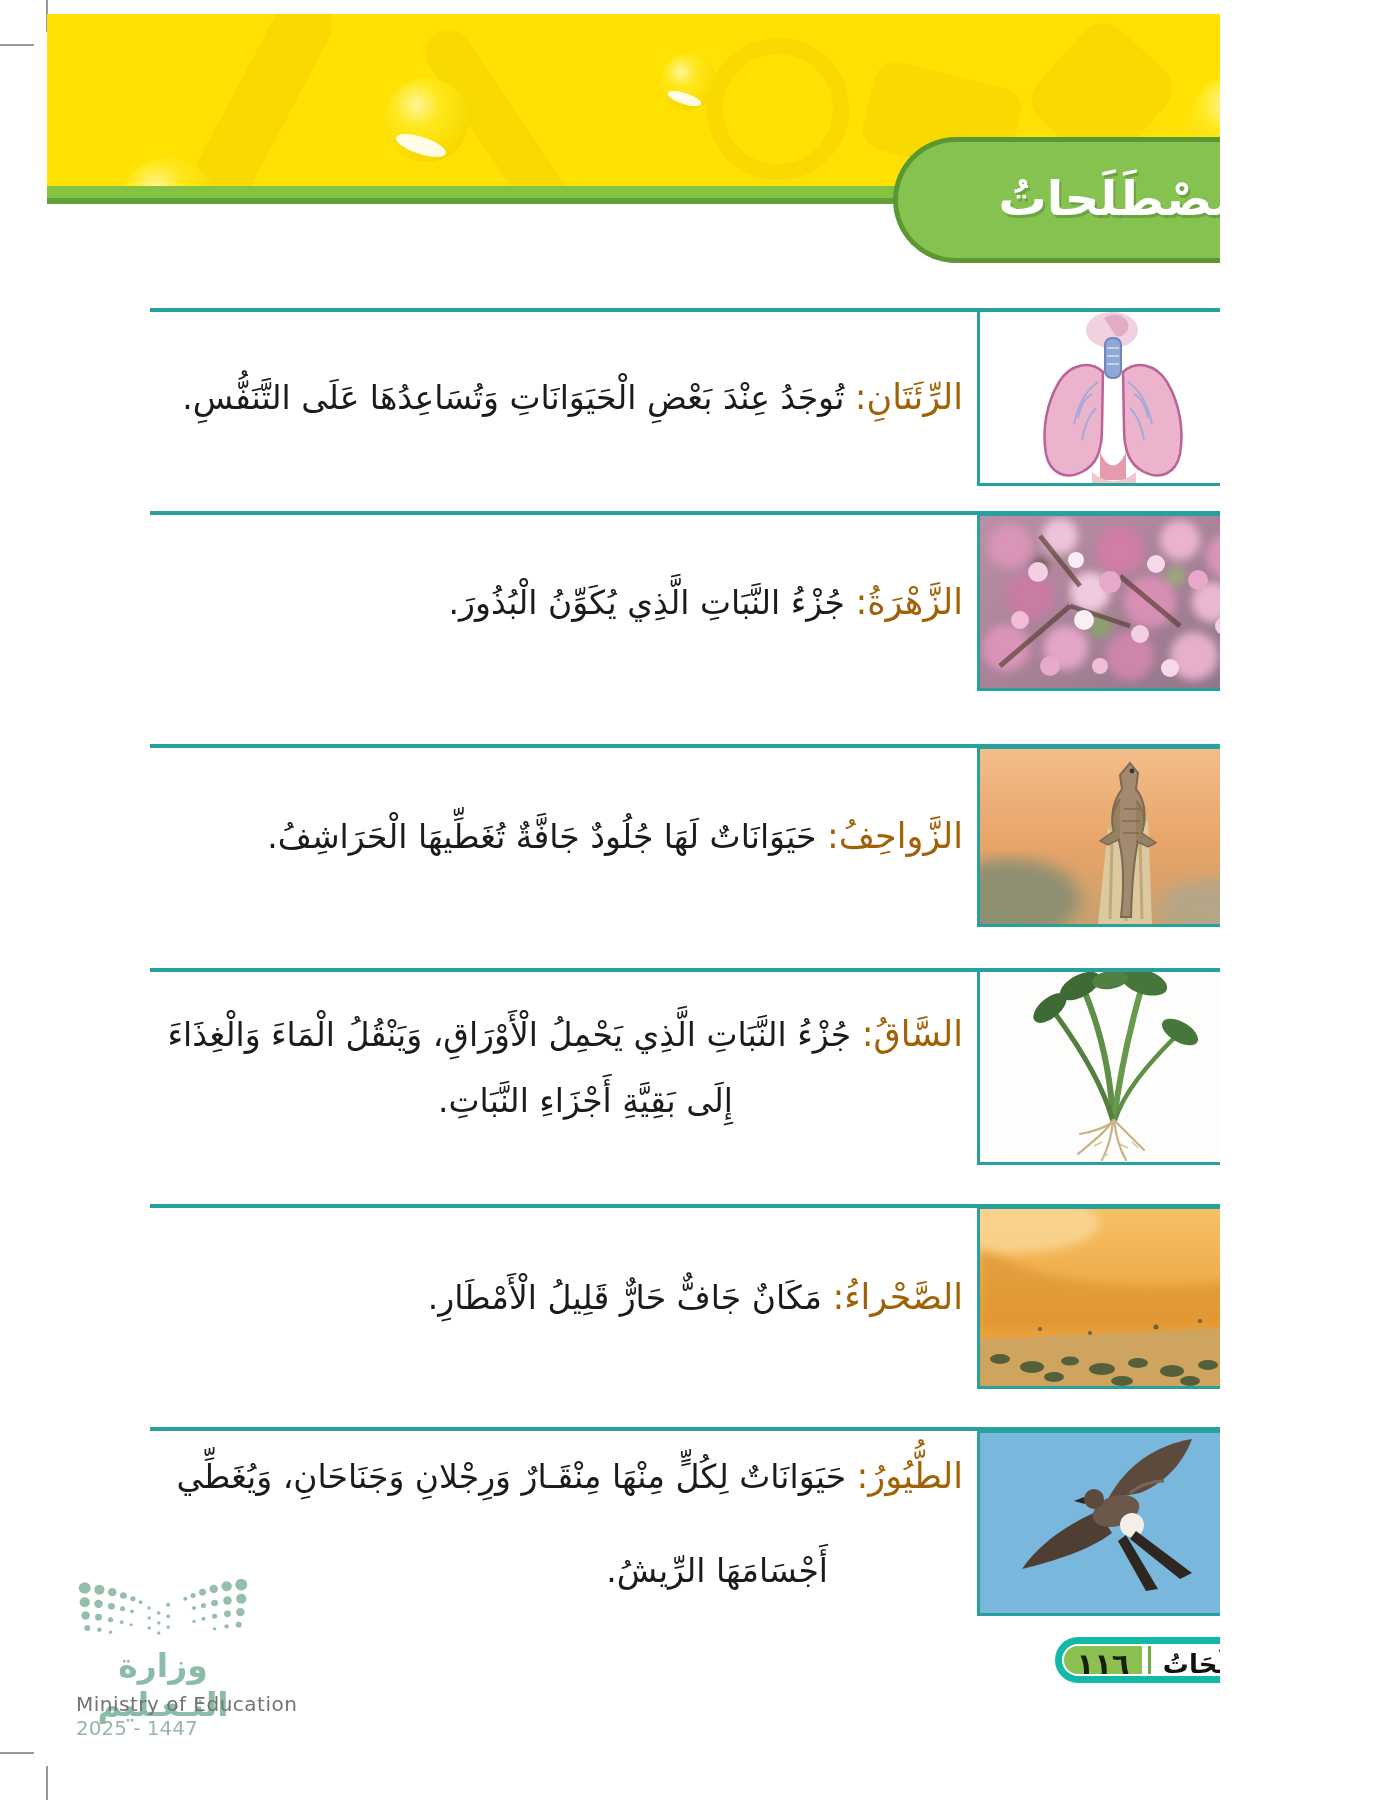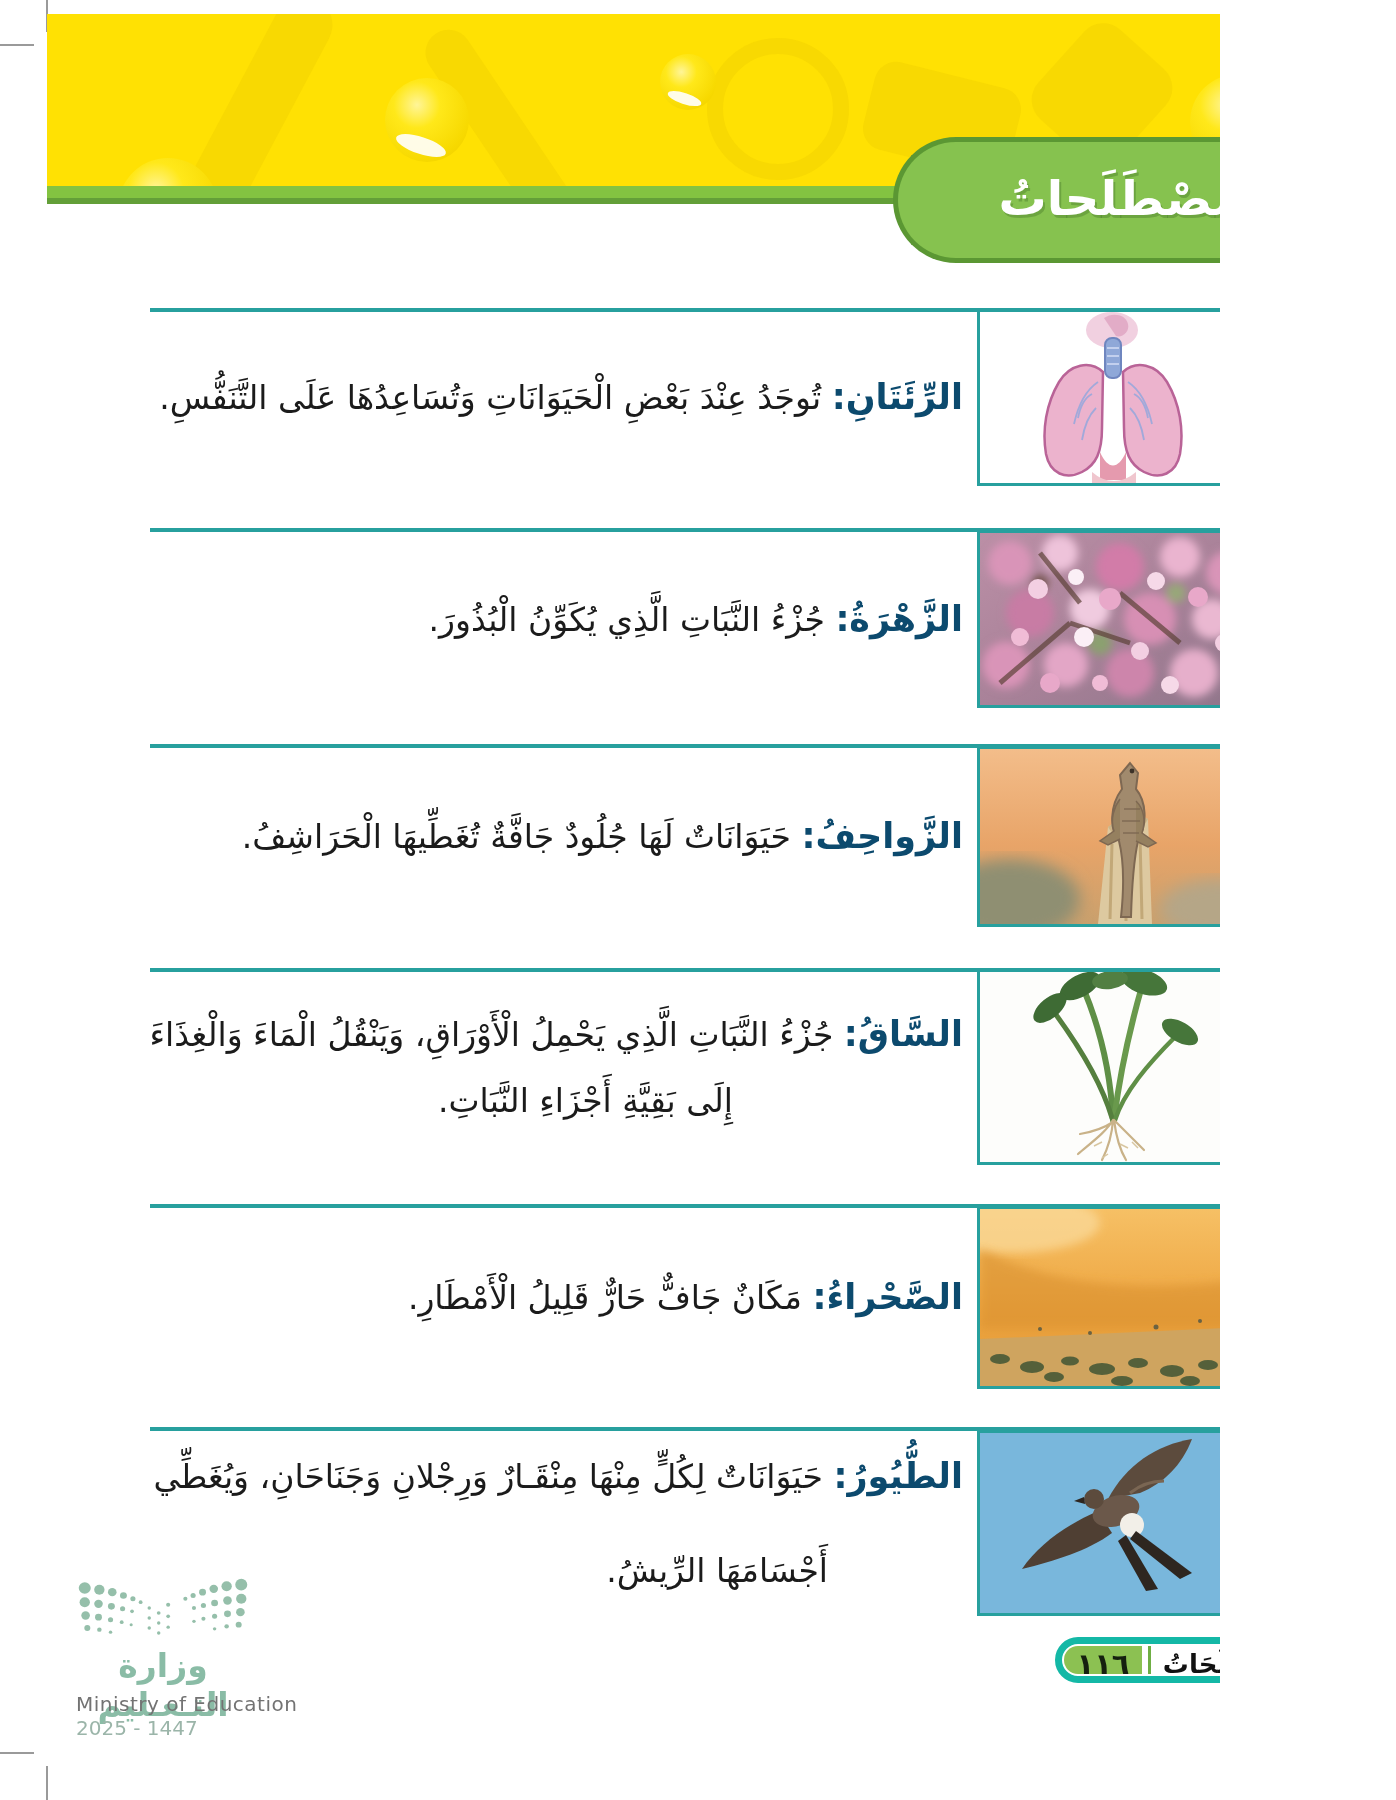--- a/index.html
+++ b/index.html
@@ -30,21 +30,21 @@
 
   
   .entry{position:absolute;left:150px;width:1100px;}
   .rule{position:absolute;left:0;top:0;width:1100px;height:4px;background:#27A09E;}
   .imgbox{position:absolute;left:827px;top:1px;width:273px;background:#ffffff;
           border:3px solid #27A09E;box-sizing:border-box;overflow:hidden;}
   .imgbox svg{display:block;width:100%;height:100%;}
   .textcol{position:absolute;left:0;top:1px;width:813px;display:flex;
            flex-direction:column;justify-content:center;direction:rtl;text-align:right;}
   .line{font-size:33px;line-height:66px;color:#1b1b1b;white-space:nowrap;}
-  .term{color:#0c4a6e;font-weight:bold;font-size:35px;}
+  .term{color:#a16207;font-weight:normal;font-size:35px;}
 
   
   .logo-dots{position:absolute;left:77px;top:1578px;}
   .logo-ar{position:absolute;left:75px;top:1646px;width:176px;direction:rtl;text-align:center;
            font-size:33px;font-weight:bold;color:#8ABCA6;}
   .logo-en{position:absolute;left:76px;top:1692px;font-size:20px;color:#737373;letter-spacing:.5px;}
   .logo-years{position:absolute;left:76px;top:1716px;font-size:20px;color:#9BB5A9;}
 
   
   .badge{position:absolute;left:1055px;top:1637px;width:325px;height:46px;
@@ -111,21 +111,21 @@
         <path d="M148,70 C160,78 168,94 172,112 M154,82 C162,86 166,96 168,106 M150,96 C158,104 162,116 164,128" fill="none" stroke="#8ea6dd" stroke-width="1.8" opacity=".8"></path>
         <path d="M120,140 C128,158 138,158 146,140 L146,168 L120,168 Z" fill="#e59aae"></path>
         <path d="M112,160 C126,172 142,172 156,160 L156,171 L112,171 Z" fill="#f0c6ce"></path>
       </svg>
     </div>
     <div class="textcol" style="height:177px;">
       <div class="line"><span class="term">الرِّئَتَانِ:</span> <span>تُوجَدُ عِنْدَ بَعْضِ الْحَيَوَانَاتِ وَتُسَاعِدُهَا عَلَى التَّنَفُّسِ.</span></div>
     </div>
   </section>
 
-  <section class="entry" style="top:528px;height:180px;">
+  <section class="entry" style="top:511px;height:180px;">
     <div class="rule"></div>
     <div class="imgbox" style="top:2px;height:178px;">
       <svg viewBox="0 0 267 172" preserveAspectRatio="none">
         <defs>
           <filter id="blur1">
               <feGaussianBlur stdDeviation="4"></feGaussianBlur>
             </filter>
           <linearGradient id="gp" x1="0" y1="0" x2="1" y2="1">
             <stop offset="0" stop-color="#bb8fa6"></stop>
               <stop offset=".5" stop-color="#a98299"></stop>

